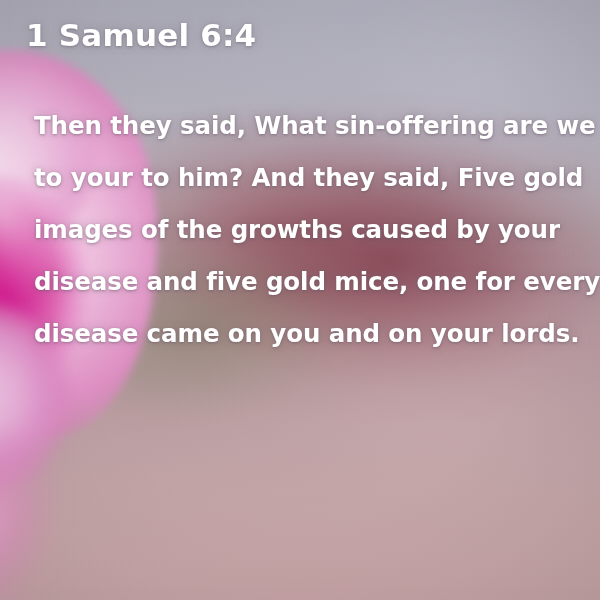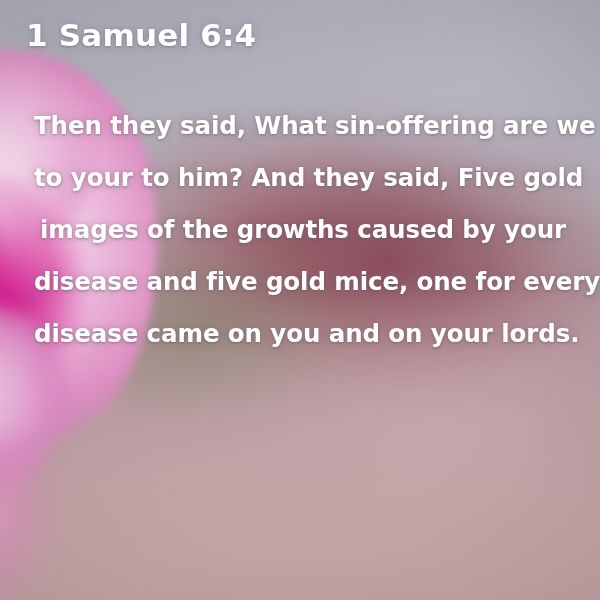--- a/index.html
+++ b/index.html
@@ -246,21 +246,21 @@
       0 1px 3px rgba(90, 80, 95, 0.45),
       0 0 10px rgba(120, 105, 120, 0.30);
     white-space: nowrap;
   }
 
   .verse-body {
     position: absolute;
     left: 34px;
     right: 34px;
     top: 100px;
-    text-align: right;
+    text-align: left;
   }
 
   .verse-line {
     font-family: "DejaVu Sans", sans-serif;
     font-size: 24.5px;
     font-weight: bold;
     line-height: 52px;
     color: #ffffff;
     letter-spacing: -0.1px;
     white-space: nowrap;

